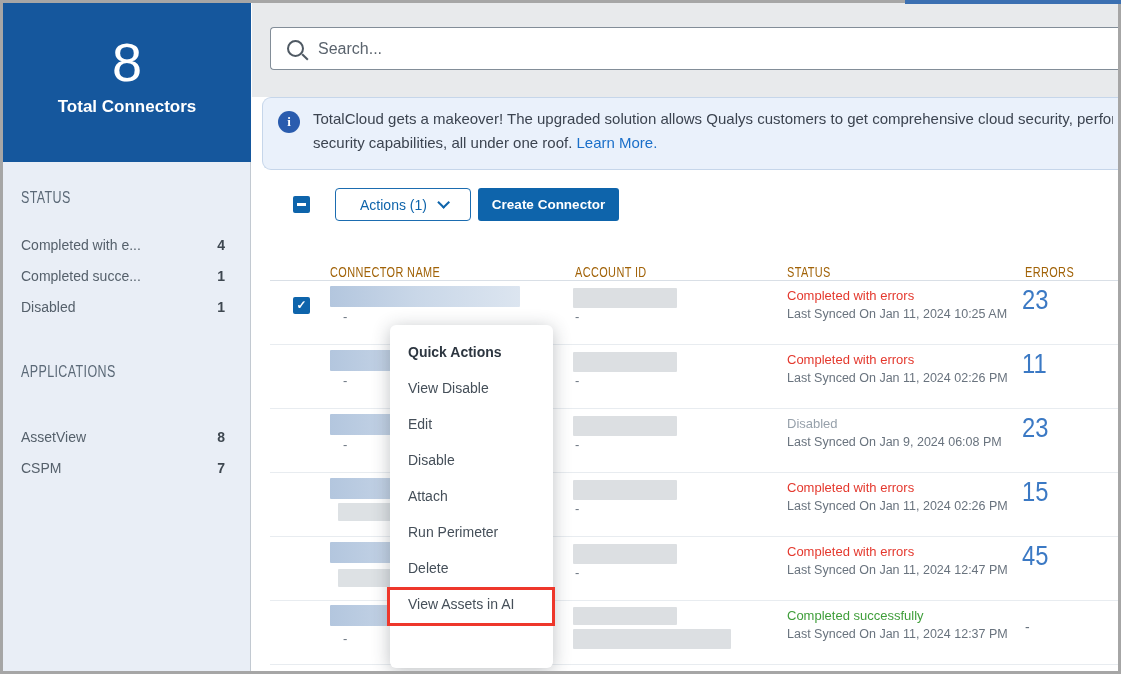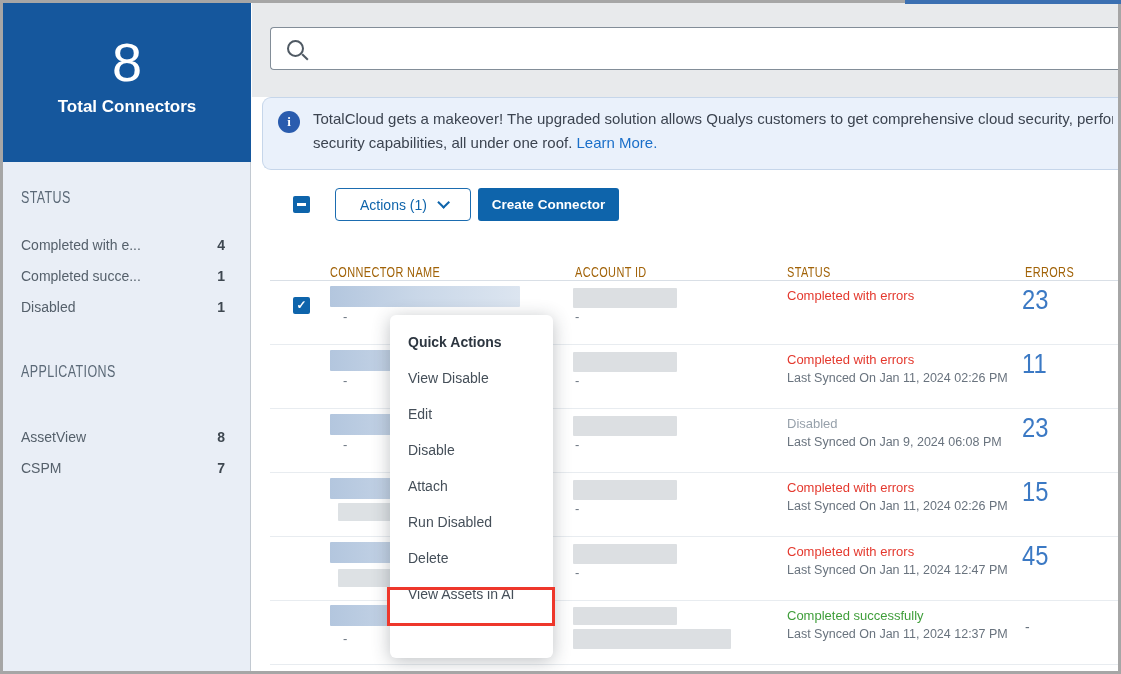--- a/index.html
+++ b/index.html
@@ -56,21 +56,21 @@
   .ac-block2 { position:absolute; left:303px; top:28px; width:158px; height:20px; background:#dcdfe2; border-radius:1px; }
   .ac-dash { position:absolute; left:305px; top:28px; font-size:13px; color:#6a7480; }
   .st1 { position:absolute; left:517px; top:7px; font-size:13px; font-weight:400; }
   .st2 { position:absolute; left:517px; top:26px; font-size:12.5px; color:#69737e; }
   .st-err { color:#e4392e; } .st-dis { color:#97a1ab; } .st-ok { color:#3f9e3a; }
   .err-num { position:absolute; left:752px; top:4px; font-size:27px; font-weight:300; color:#3b79c4; }
   .err-num .cond { transform:scaleX(0.88); letter-spacing:0; }
   .err-dash { position:absolute; left:755px; top:18px; font-size:14px; color:#6a7480; }
 
   
-  .menu { position:absolute; left:390px; top:315px; width:163px; height:343px; background:#fff; border-radius:6px; box-shadow:0 3px 18px rgba(40,50,60,.30); z-index:20; padding-top:9px; }
+  .menu { position:absolute; left:390px; top:325px; width:163px; height:343px; background:#fff; border-radius:6px; box-shadow:0 3px 18px rgba(40,50,60,.30); z-index:20; padding-top:9px; }
   .menu-item { height:36px; line-height:36px; padding-left:18px; font-size:14px; color:#454f59; cursor:pointer; white-space:nowrap; }
   .menu-title { font-weight:700; color:#2d3640; cursor:default; }
   .red-box { position:absolute; left:387px; top:587px; width:168px; height:39px; border:3px solid #ee372b; z-index:21; pointer-events:none; }
 </style>
 </head>
 <body>
 
 <div class="screen">
 
   <div class="sidebar">
@@ -108,20 +108,21 @@
       <div class="side-item">
         <span>CSPM</span>
         <span class="cnt">7</span>
       </div>
     </div>
   </div>
 
   <div class="topbar"></div>
   <div class="searchbox">
     <span class="mag"></span>
+    <input type="text" placeholder="Search..." style="">
   </div>
 
   <div class="banner">
     <div class="info-ic">i</div>
     <div class="banner-l1">TotalCloud gets a makeover! The upgraded solution allows Qualys customers to get comprehensive cloud security, perform wo</div>
     <div class="banner-l2">
       <span>security capabilities, all under one roof.</span>
       <span class="lnk">Learn More.</span>
     </div>
   </div>
@@ -139,20 +140,21 @@
   <div class="th" style="left:1025px;text-align:right;"><span class="cond">ERRORS</span></div>
   <div class="th-line"></div>
 
   <div class="row" style="top:281px;">
     <div class="cbx cb" style="position:absolute;">✓</div>
     <div class="nm-block"></div>
     <div class="nm-dash">-</div>
     <div class="ac-block"></div>
     <div class="ac-dash">-</div>
     <div class="st1 st-err">Completed with errors</div>
+    <div class="st2">Last Synced On Jan 11, 2024 10:25 AM</div>
     <div class="err-num"><span class="cond">23</span></div>
   </div>
 
   <div class="row" style="top:345px;">
     <div class="nm-block"></div>
     <div class="nm-dash">-</div>
     <div class="ac-block"></div>
     <div class="ac-dash">-</div>
     <div class="st1 st-err">Completed with errors</div>
     <div class="st2">Last Synced On Jan 11, 2024 02:26 PM</div>
@@ -198,21 +200,21 @@
     <div class="st2">Last Synced On Jan 11, 2024 12:37 PM</div>
     <div class="err-dash">-</div>
   </div>
 
   <div class="menu">
     <div class="menu-item menu-title">Quick Actions</div>
     <div class="menu-item">View Disable</div>
     <div class="menu-item">Edit</div>
     <div class="menu-item">Disable</div>
     <div class="menu-item">Attach</div>
-    <div class="menu-item">Run Disabled</div>
+    <div class="menu-item">Run Perimeter</div>
     <div class="menu-item">Delete</div>
     <div class="menu-item">View Assets in AI</div>
   </div>
   <div class="red-box"></div>
 
   <div class="frame"></div>
   <div class="topright-bar"></div>
 </div>
 
 </body></html>

